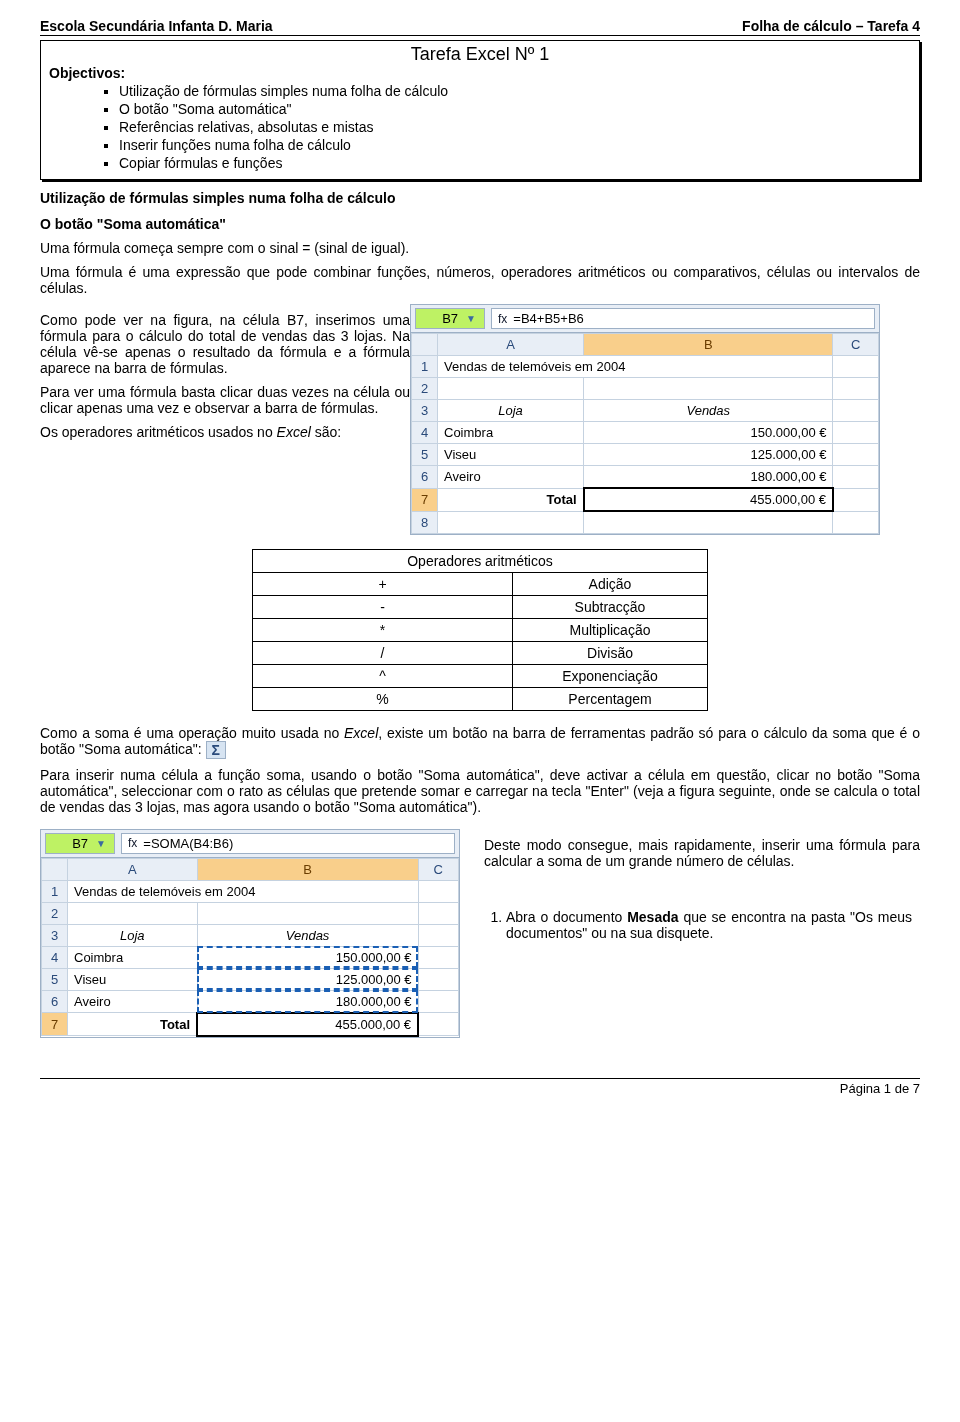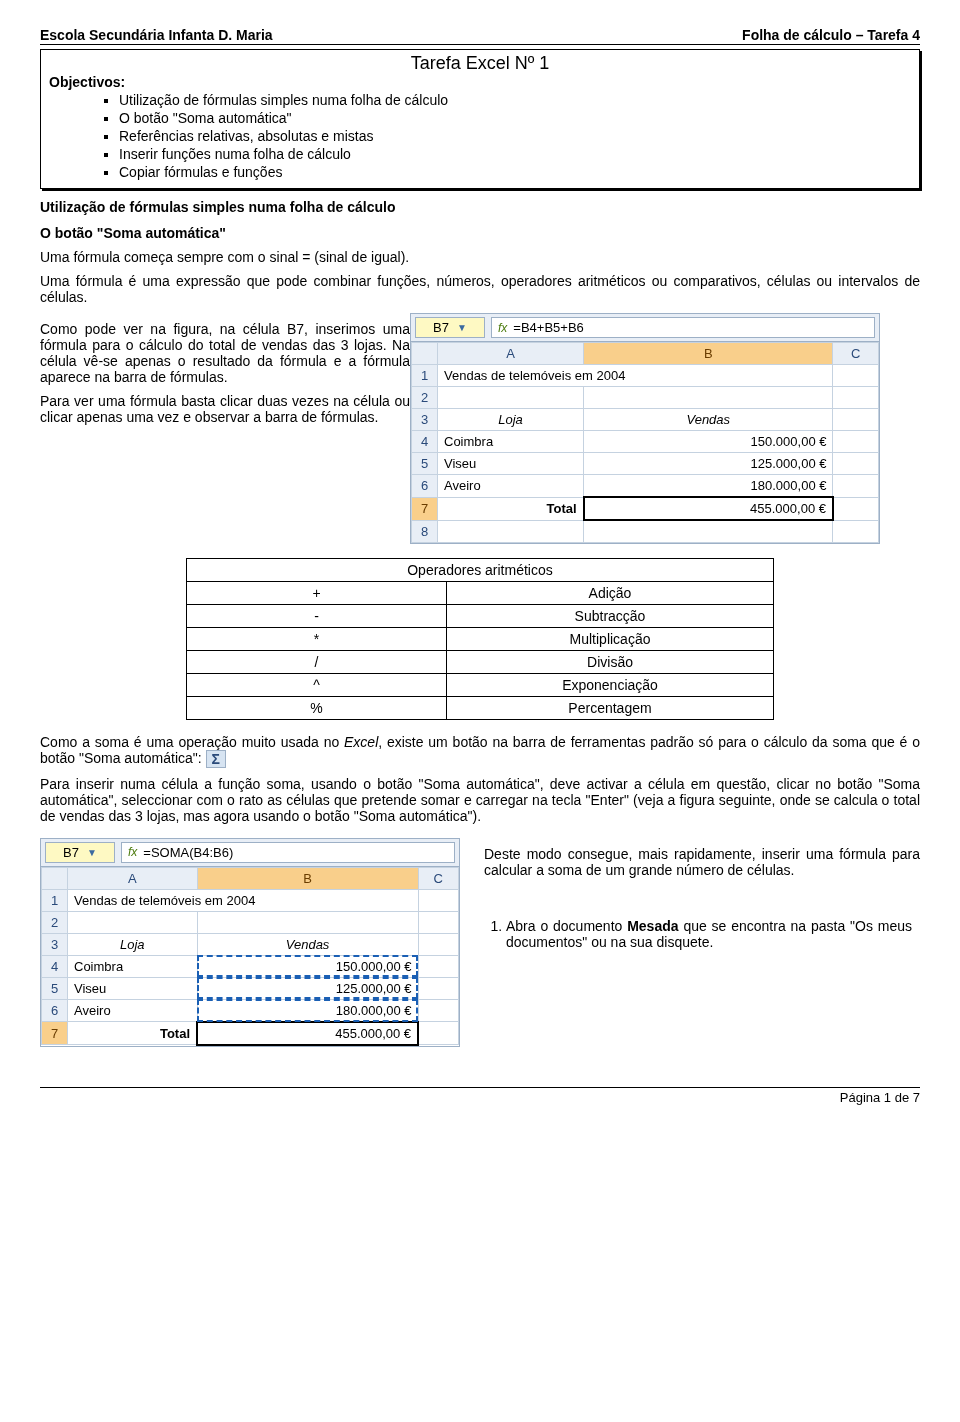--- a/index.html
+++ b/index.html
@@ -18,21 +18,20 @@
     position: relative;
   }
   .hdr {
     display: flex;
     justify-content: space-between;
     font-weight: bold;
     font-size: 14px;
     border-bottom: 1px solid #000;
     padding-bottom: 1px;
     margin-bottom: 4px;
-    margin-top: 9px;
   }
   .titlebox {
     border: 1px solid #000;
     box-shadow: 2px 2px 0 #000;
     padding: 3px 8px 6px 8px;
     margin-bottom: 10px;
   }
   .titlebox-title {
     text-align: center;
     font-size: 18px;
@@ -64,33 +63,33 @@
   .excel.small { width: 420px; }
   .fbar {
     display: flex;
     align-items: center;
     background: #e8eef6;
     border-bottom: 1px solid #9db0c6;
     padding: 3px 4px;
     gap: 6px;
   }
   .namebox {
-    background: #fef9c3;
+    background: #bef264;
     border: 1px solid #9db0c6;
     padding: 2px 8px;
     min-width: 70px;
     text-align: center;
     font-weight: normal;
     display: flex;
     align-items: center;
-    justify-content: center;
+    justify-content: flex-end;
     gap: 8px;
   }
   .chev { color: #3b6aa0; font-size: 10px; }
-  .fx { font-style: italic; color: #4d7c0f; font-size: 12px; }
+  .fx { color: #0f172a; font-size: 12px; }
   .fcontent {
     background: #fff;
     border: 1px solid #9db0c6;
     padding: 2px 6px;
     flex: 1;
     display:flex;
     align-items:center;
     gap:6px;
   }
   .sheet { width: 100%; border-collapse: collapse; }
@@ -120,21 +119,21 @@
   .sheet td.activecell { border: 2px solid #000; }
   .sheet td.bt { font-weight: bold; }
   .sheet td.marquee {
     outline: 2px dashed #1a5fb4;
     outline-offset: -2px;
   }
   
   .optable {
     margin: 14px auto;
     border-collapse: collapse;
-    width: 588px;
+    width: 456px;
   }
   .optable th, .optable td {
     border: 1px solid #000;
     padding: 3px 12px;
     font-size: 14px;
   }
   .optable th { text-align: center; font-weight: normal; }
   .optable td.sym { width: 260px; text-align: center; }
   .optable td.desc { text-align: center; }
   
@@ -192,20 +191,23 @@
   <div class="section-h">Utilização de fórmulas simples numa folha de cálculo</div>
   <div class="section-h">O botão "Soma automática"</div>
 
   <p>Uma fórmula começa sempre com o sinal = (sinal de igual).</p>
   <p>Uma fórmula é uma expressão que pode combinar funções, números, operadores aritméticos ou comparativos, células ou intervalos de células.</p>
 
   <div class="twocol">
     <div class="leftcol">
       <p>Como pode ver na figura, na célula B7, inserimos uma fórmula para o cálculo do total de vendas das 3 lojas. Na célula vê-se apenas o resultado da fórmula e a fórmula aparece na barra de fórmulas.</p>
       <p>Para ver uma fórmula basta clicar duas vezes na célula ou clicar apenas uma vez e observar a barra de fórmulas.</p>
+      <p>
+        <span>Os operadores aritméticos usados no </span><span class="italic">Excel</span><span> são:</span>
+      </p>
     </div>
 
     <div class="excel">
       <div class="fbar">
         <div class="namebox">
           <span>B7</span>
           <span class="chev">▼</span>
         </div>
         <div class="fcontent">
           <span class="fx">fx</span>

